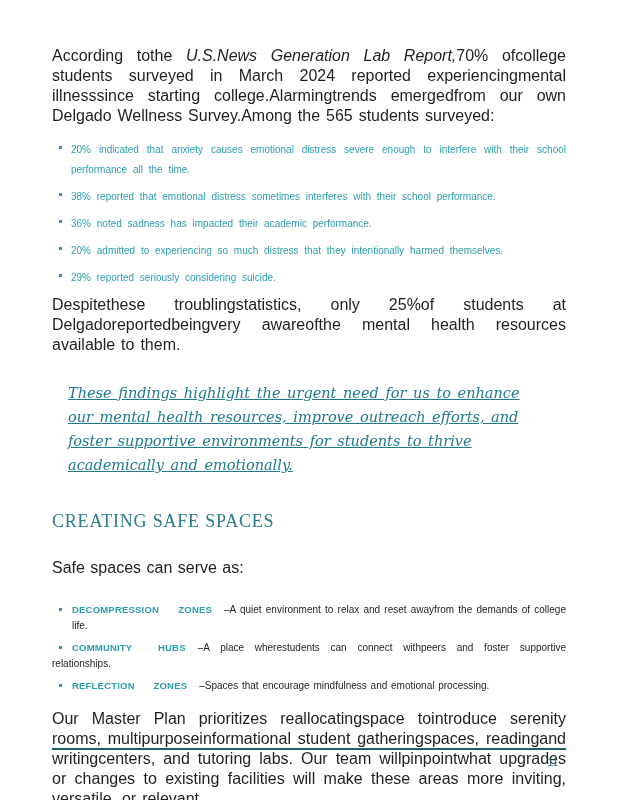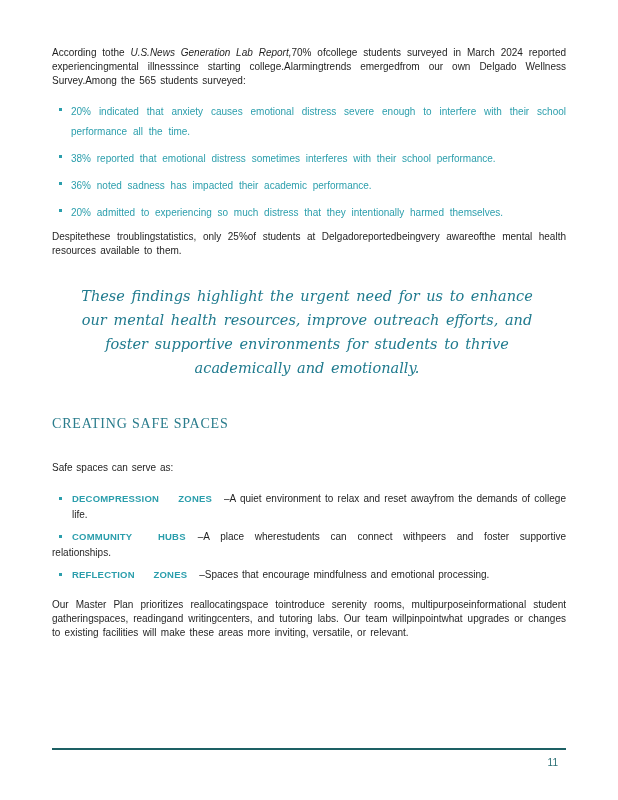--- a/index.html
+++ b/index.html
@@ -10,21 +10,21 @@
     font-family:"Liberation Sans",sans-serif;
     color:#1f1f1f;
     overflow:hidden;
     margin:0 auto;
   }
   .content{
     position:absolute;
     top:46px;left:52px;right:52px;
   }
   .body-para{
-    font-size:10px;line-height:14px;
+    font-size:16px;line-height:20px;
     text-align:justify;
     word-spacing:1.5px;
     margin:0;
     color:#1f1f1f;
   }
   .italic-seg{font-style:italic;}
   
   .stats-list{
     list-style:none;margin:14px 0 0 0;padding:0;
   }
@@ -44,34 +44,35 @@
   }
   .awareness{margin-top:4px;}
   
   .pull-quote{
     margin:26px 20px 0 16px;
     font-family:"DejaVu Serif","Liberation Serif",serif;
     font-style:italic;
     font-size:14.5px;line-height:24px;
     color:#1f7a8e;
     word-spacing:2px;
-    text-align:center;
+    text-align:left;
+    text-decoration:underline;
   }
   .section-heading{
     margin:36px 0 0 0;
     font-family:"Liberation Serif",serif;
     font-weight:400;
-    font-size:14px;line-height:16px;
+    font-size:18px;line-height:16px;
     letter-spacing:0.8px;
     color:#2a7c8c;
   }
   .spaces-intro{margin-top:29px;word-spacing:1px;}
   
   .spaces-list{
-    list-style:none;margin:16px 0 0 0;padding:0;
+    list-style:none;margin:24px 0 0 0;padding:0;
   }
   .spaces-list li{
     position:relative;
     padding-left:20px;
     margin-bottom:6px;
     font-size:10px;line-height:16px;
     color:#1f1f1f;
     text-align:justify;
     word-spacing:1px;
   }
@@ -114,20 +115,21 @@
 <div class="page">
   <div class="content">
 
     <p class="body-para"><span>According tothe </span><span class="italic-seg">U.S.News Generation Lab Report,</span><span>70% ofcollege students surveyed in March 2024 reported experiencingmental illnesssince starting college.Alarmingtrends emergedfrom our own Delgado Wellness Survey.Among the 565 students surveyed:</span></p>
 
     <ul class="stats-list">
       <li>20% indicated that anxiety causes emotional distress severe enough to interfere with their school performance all the time.</li>
       <li>38% reported that emotional distress sometimes interferes with their school performance.</li>
       <li>36% noted sadness has impacted their academic performance.</li>
       <li>20% admitted to experiencing so much distress that they intentionally harmed themselves.</li>
+      <li>29% reported seriously considering suicide.</li>
     </ul>
 
     <p class="body-para awareness">Despitethese troublingstatistics, only 25%of students at Delgadoreportedbeingvery awareofthe mental health resources available to them.</p>
 
     <div class="pull-quote">These findings highlight the urgent need for us to enhance our mental health resources, improve outreach efforts, and foster supportive environments for students to thrive academically and emotionally.</div>
 
     <h2 class="section-heading">CREATING SAFE SPACES</h2>
 
     <p class="body-para spaces-intro">Safe spaces can serve as:</p>
 

